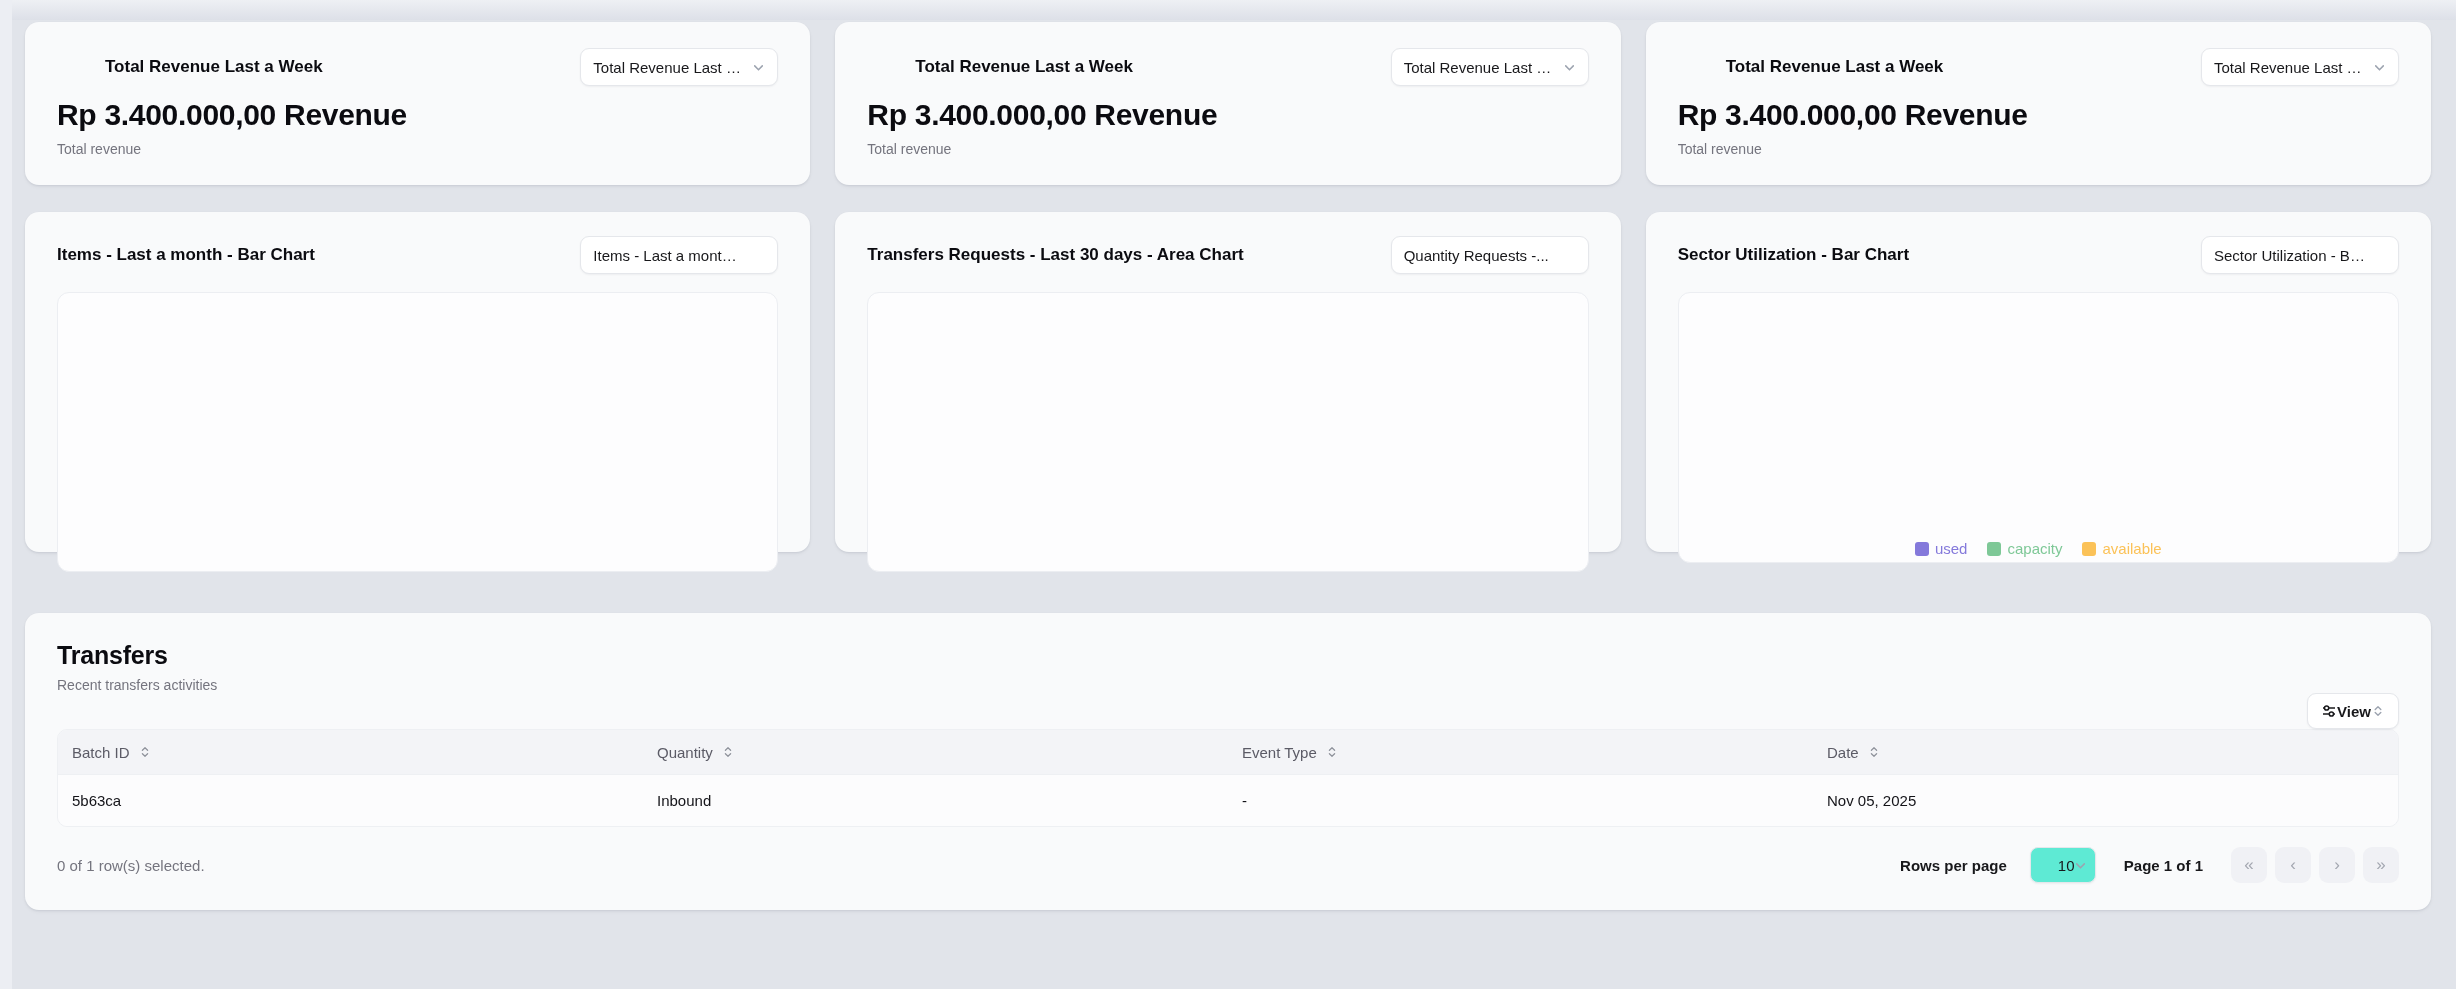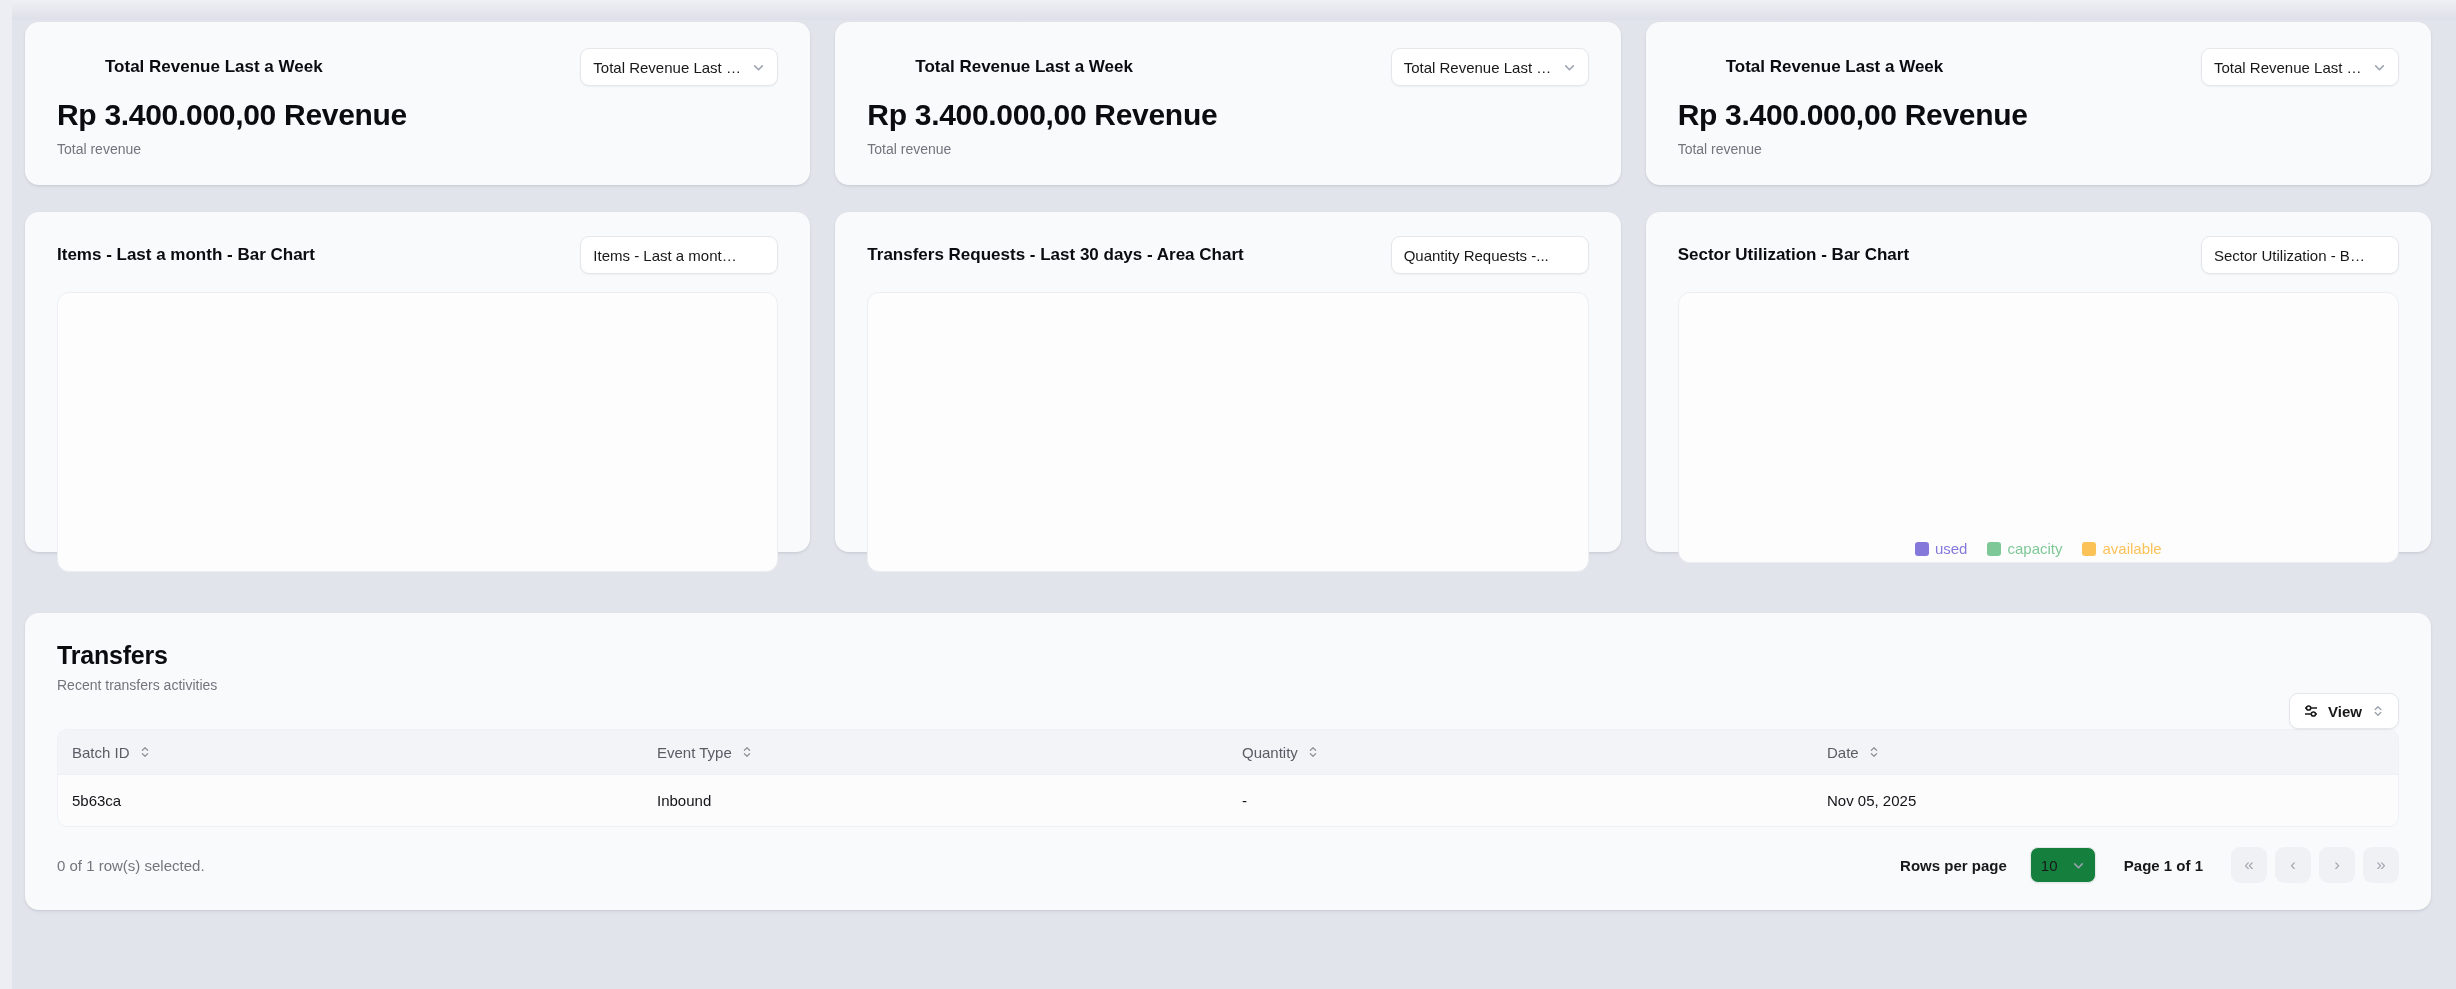--- a/index.html
+++ b/index.html
@@ -42,38 +42,38 @@
   svg text { font-family:"Liberation Sans", sans-serif; }
   .legend { display:flex; justify-content:center; gap:20px; margin-top:2px; }
   .legend-item { display:flex; align-items:center; gap:6px; font-size:15px; }
   .legend-swatch { width:14px; height:14px; border-radius:3px; }
 
   
   .table-card { margin-top:61px; height:297px; padding:28px 32px 24px; position:relative; }
   .tc-title { font-size:25px; font-weight:700; letter-spacing:-.2px; }
   .tc-sub { font-size:14px; color:#74747e; margin-top:7px; }
   .view-btn { position:absolute; right:32px; top:80px; height:36px; padding:0 13px;
-    display:flex; align-items:center; gap:9px; background:#fff; border:1px solid #e5e7eb;
+    display:flex; align-items:center; background:#fff; border:1px solid #e5e7eb;
     border-radius:9px; font-size:15px; font-weight:600; color:#18181b; font-family:inherit; cursor:pointer;
     box-shadow:0 1px 2px rgba(15,23,42,.05); }
   .table { margin-top:36px; border:1px solid #eef0f3; border-radius:10px; overflow:hidden; }
   .thead { display:grid; grid-template-columns:25% 25% 25% 25%; background:#f3f4f7;
     height:44px; align-items:center; }
   .th { padding:0 14px; display:flex; align-items:center; gap:8px; font-size:15px;
     color:#5b5b66; cursor:pointer; }
   .sort-icon { width:14px; height:14px; }
   .trow { display:grid; grid-template-columns:25% 25% 25% 25%; background:#fcfcfd;
     height:52px; align-items:center; border-top:1px solid #eef0f3; }
   .td { padding:0 14px; font-size:15px; color:#131318; }
   .tfoot { display:flex; justify-content:space-between; align-items:center; margin-top:20px; }
   .tf-left { font-size:15px; color:#74747e; }
   .tf-right { display:flex; align-items:center; gap:28px; }
   .rpp { display:flex; align-items:center; gap:23px; font-size:15px; font-weight:600; color:#18181b; }
   .select { display:flex; align-items:center; justify-content:space-between; width:66px; height:36px;
-    padding:0 10px; background:#15803d; border:1px solid #e5e7eb; border-radius:8px;
+    padding:0 27px; background:#5eead4; border:1px solid #e5e7eb; border-radius:8px;
     font-size:15px; color:#18181b; font-family:inherit; cursor:pointer;
     box-shadow:0 1px 2px rgba(15,23,42,.05); }
   .page-info { font-size:15px; font-weight:600; color:#18181b; }
   .pager { display:flex; gap:8px; }
   .pbtn { width:36px; height:36px; border:none; border-radius:9px; background:#f0f1f5;
     color:#a3a7b0; font-size:17px; display:flex; align-items:center; justify-content:center;
     font-family:inherit; cursor:default; padding-bottom:2px; }
 </style>
 </head>
 <body>
@@ -364,27 +364,27 @@
 
     <div class="table">
       <div class="thead" id="transfers-thead">
           <div class="th">
             <span>Batch ID</span>
             <svg class="sort-icon" viewBox="0 0 14 14">
               <path d="M4.4 5.2 7 2.8l2.6 2.4M4.4 8.8 7 11.2 9.6 8.8" fill="none" stroke="#8f939c" stroke-width="1.3" stroke-linecap="round" stroke-linejoin="round"></path>
             </svg>
           </div>
           <div class="th">
-            <span>Event Type</span>
+            <span>Quantity</span>
             <svg class="sort-icon" viewBox="0 0 14 14">
               <path d="M4.4 5.2 7 2.8l2.6 2.4M4.4 8.8 7 11.2 9.6 8.8" fill="none" stroke="#8f939c" stroke-width="1.3" stroke-linecap="round" stroke-linejoin="round"></path>
             </svg>
           </div>
           <div class="th">
-            <span>Quantity</span>
+            <span>Event Type</span>
             <svg class="sort-icon" viewBox="0 0 14 14">
               <path d="M4.4 5.2 7 2.8l2.6 2.4M4.4 8.8 7 11.2 9.6 8.8" fill="none" stroke="#8f939c" stroke-width="1.3" stroke-linecap="round" stroke-linejoin="round"></path>
             </svg>
           </div>
           <div class="th">
             <span>Date</span>
             <svg class="sort-icon" viewBox="0 0 14 14">
               <path d="M4.4 5.2 7 2.8l2.6 2.4M4.4 8.8 7 11.2 9.6 8.8" fill="none" stroke="#8f939c" stroke-width="1.3" stroke-linecap="round" stroke-linejoin="round"></path>
             </svg>
           </div>

